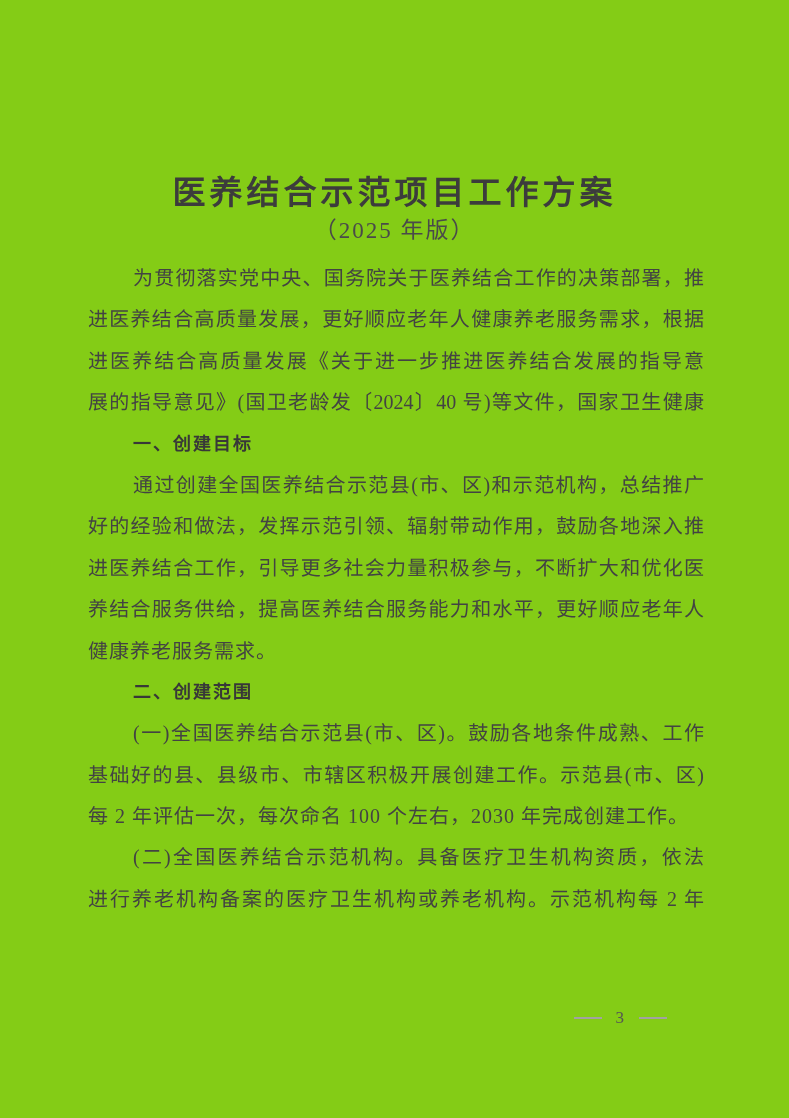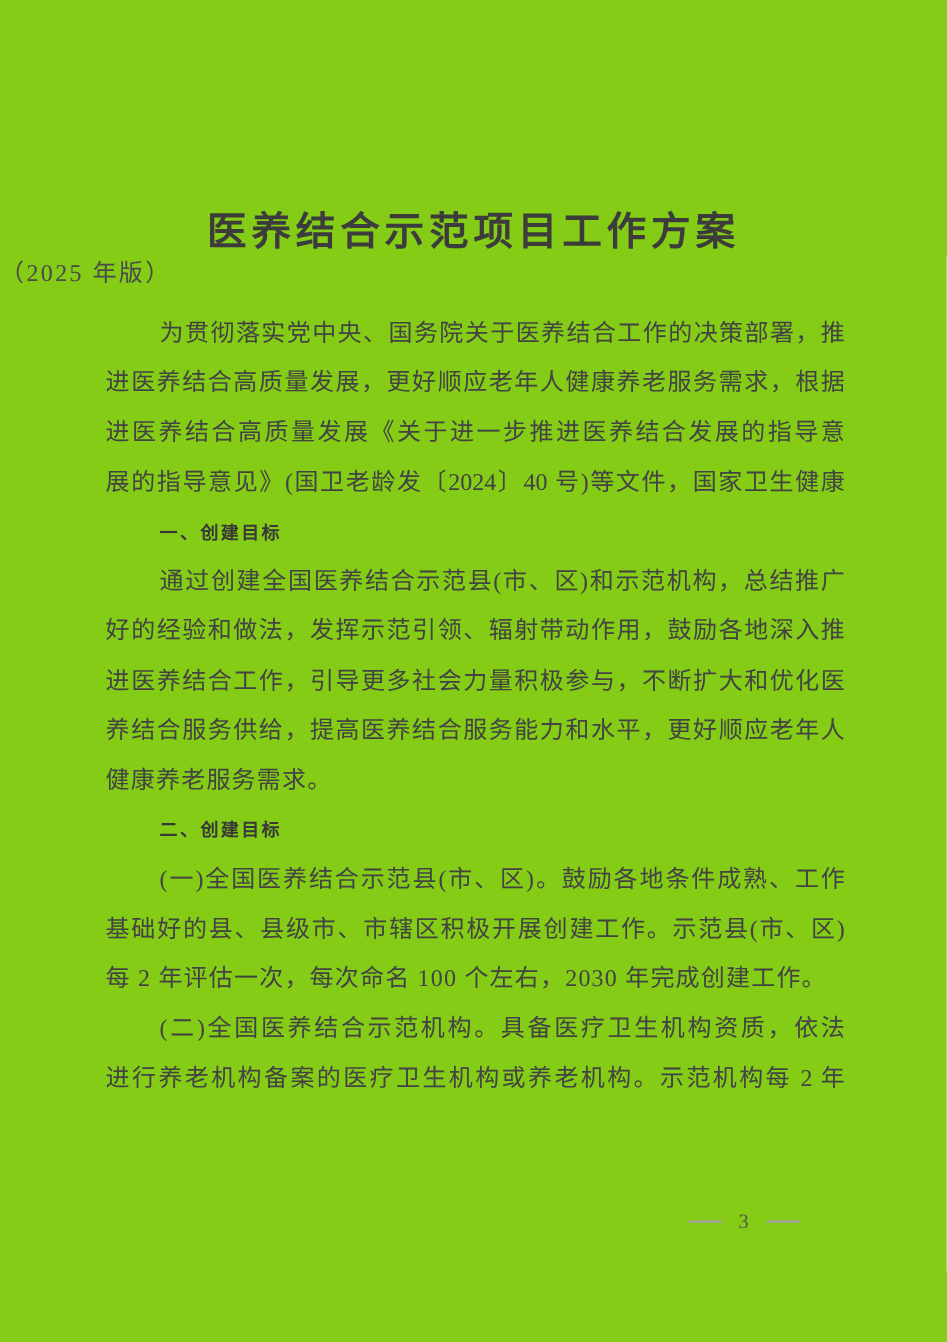--- a/index.html
+++ b/index.html
@@ -26,21 +26,22 @@
     font-weight: bold;
     letter-spacing: 4px;
     color: #3c3c3c;
     font-family: "Liberation Serif", "DejaVu Serif", serif;
   }
   .doc-subtitle {
     position: absolute;
     top: 211px;
     left: 0;
     right: 0;
-    font-size: 20px;
+    text-align: center;
+    font-size: 23px;
     letter-spacing: 2px;
     color: #4a4a4a;
   }
   .doc-body {
     position: absolute;
     top: 258px;
     left: 88px;
     width: 616px;
     color: #434343;
     font-size: 20px;
@@ -63,21 +64,21 @@
   .line.last {
     text-align: left;
     text-align-last: left;
     letter-spacing: 1px;
   }
   .line.heading {
     text-align: left;
     text-align-last: left;
     text-indent: 45px;
     font-weight: bold;
-    font-size: 15px;
+    font-size: 18px;
     color: #383838;
     letter-spacing: 2px;
     font-family: "Liberation Sans", "DejaVu Sans", sans-serif;
   }
   .page-footer {
     position: absolute;
     top: 1008px;
     right: 122px;
     font-size: 17px;
     color: #4a4a4a;
@@ -115,21 +116,21 @@
     <div class="line justified">展的指导意见》(国卫老龄发〔2024〕40 号)等文件，国家卫生健康</div>
 
     <div class="line heading">一、创建目标</div>
 
     <div class="line justified first">通过创建全国医养结合示范县(市、区)和示范机构，总结推广</div>
     <div class="line justified">好的经验和做法，发挥示范引领、辐射带动作用，鼓励各地深入推</div>
     <div class="line justified">进医养结合工作，引导更多社会力量积极参与，不断扩大和优化医</div>
     <div class="line justified">养结合服务供给，提高医养结合服务能力和水平，更好顺应老年人</div>
     <div class="line last">健康养老服务需求。</div>
 
-    <div class="line heading">二、创建目标</div>
+    <div class="line heading">二、创建范围</div>
 
     <div class="line justified first">(一)全国医养结合示范县(市、区)。鼓励各地条件成熟、工作</div>
     <div class="line justified">基础好的县、县级市、市辖区积极开展创建工作。示范县(市、区)</div>
     <div class="line last">每 2 年评估一次，每次命名 100 个左右，2030 年完成创建工作。</div>
 
     <div class="line justified first">(二)全国医养结合示范机构。具备医疗卫生机构资质，依法</div>
     <div class="line justified">进行养老机构备案的医疗卫生机构或养老机构。示范机构每 2 年</div>
 
   </div>
 

